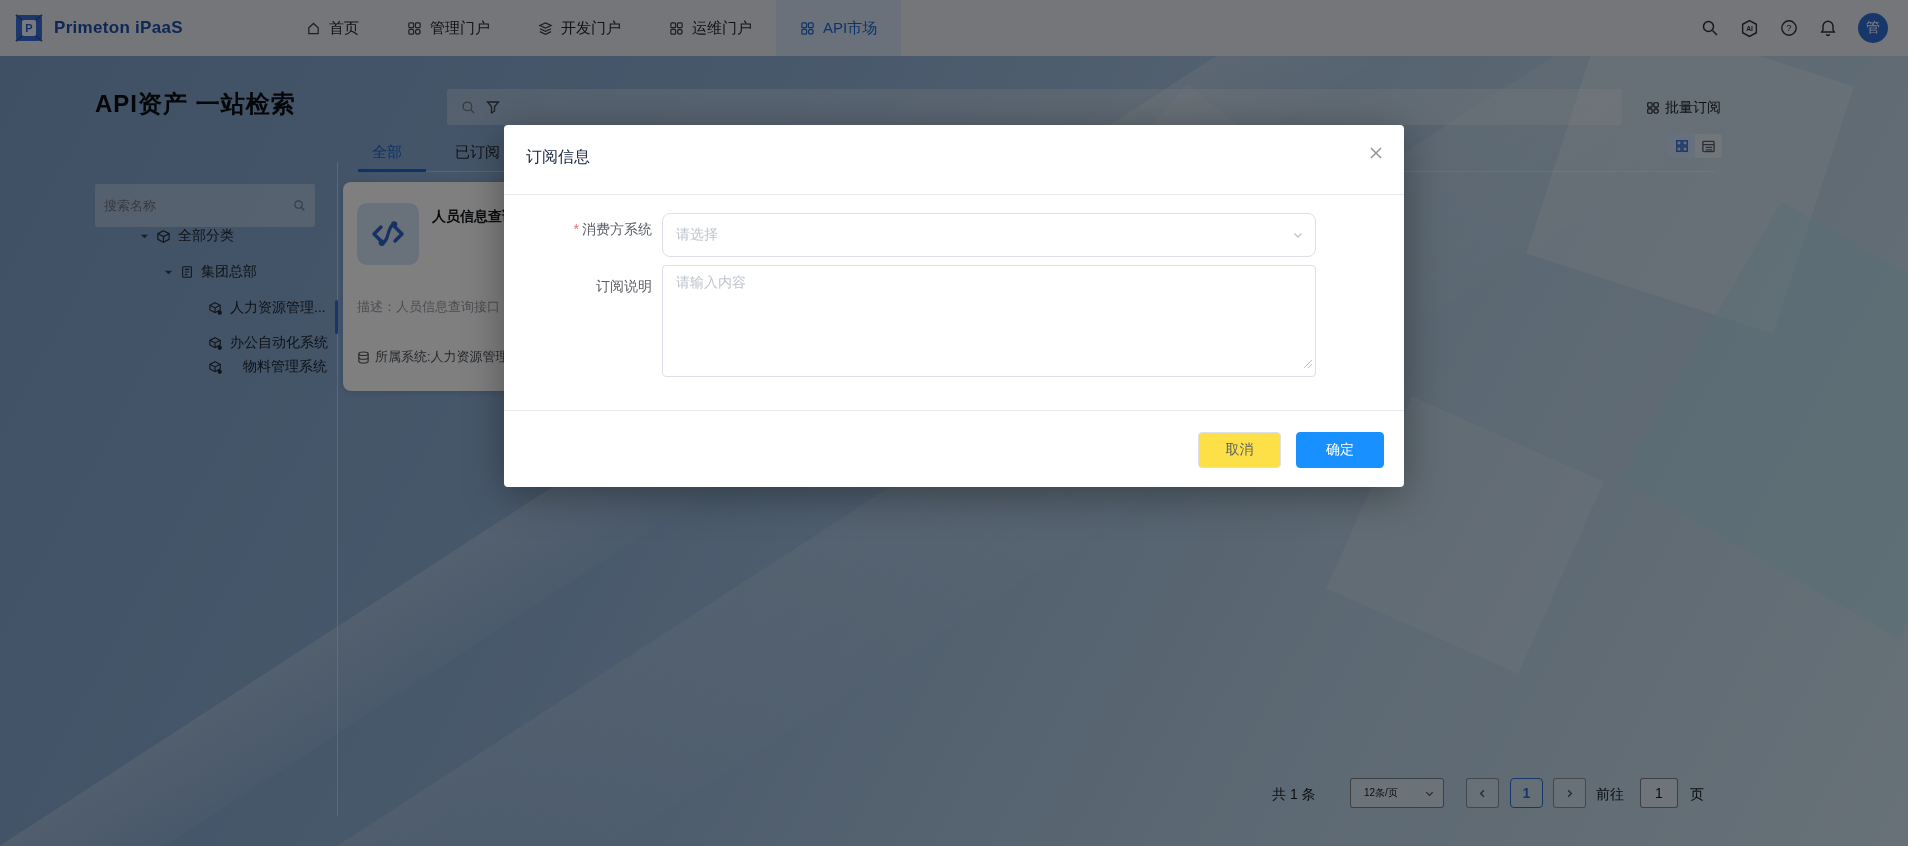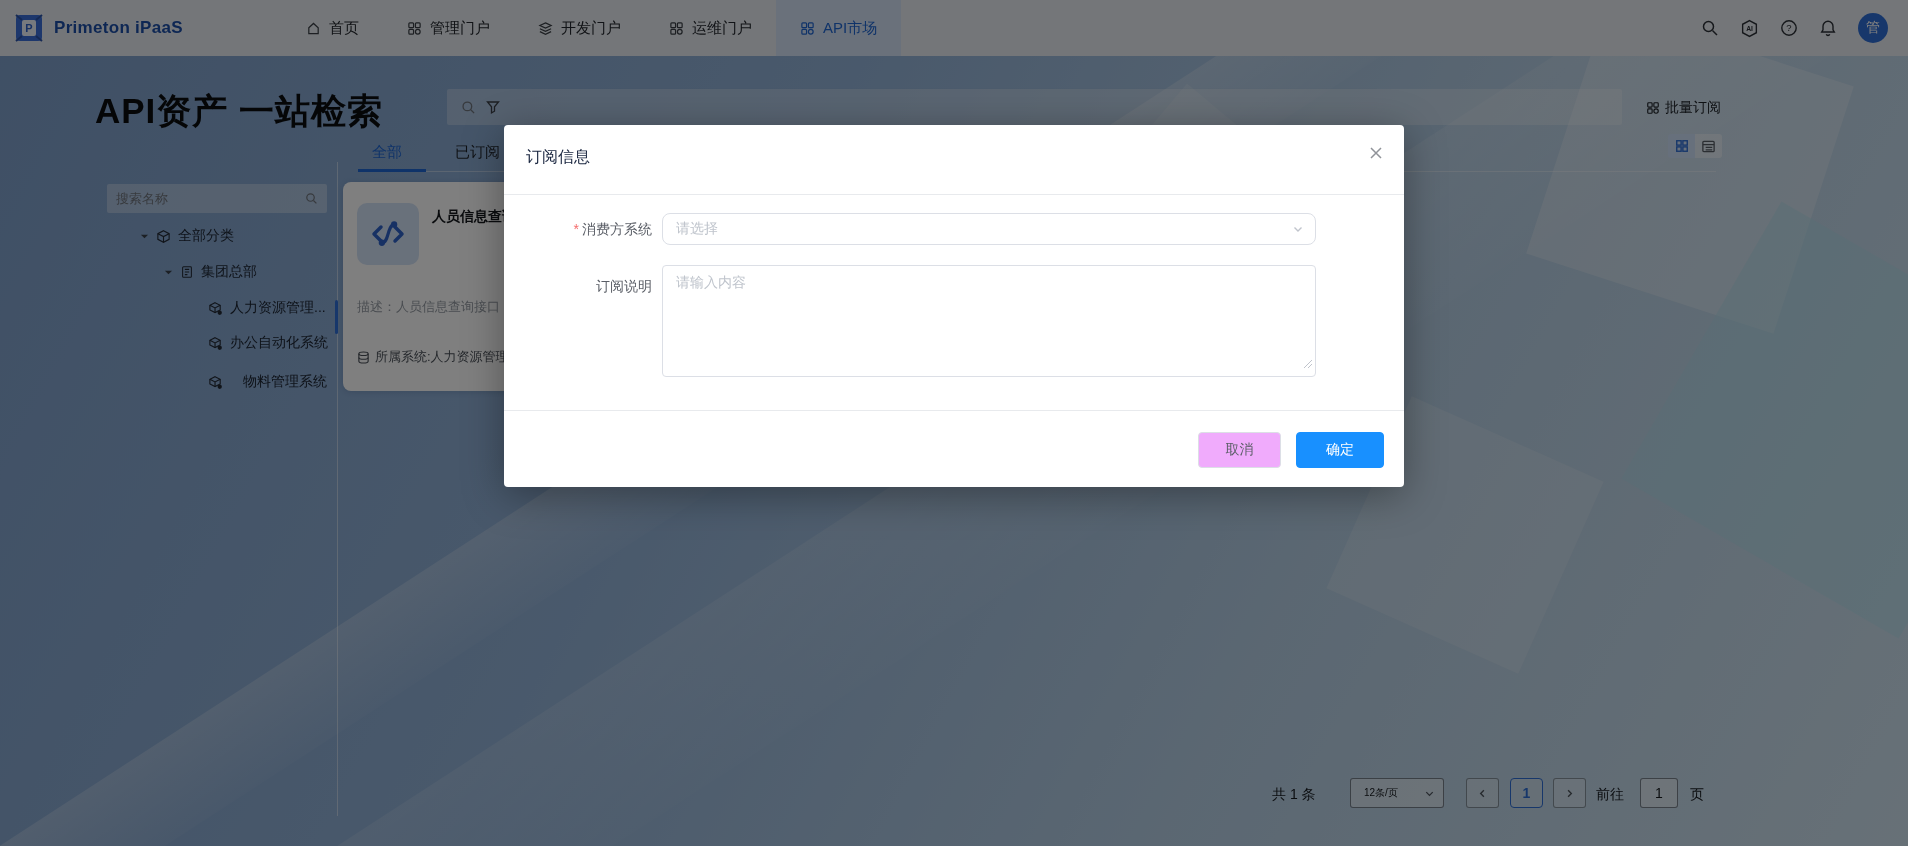--- a/index.html
+++ b/index.html
@@ -24,39 +24,39 @@
   .nav-menu { position:absolute; left:282px; top:0; height:56px; display:flex; }
   .nav-item { display:flex; align-items:center; gap:8px; height:56px; padding:0 24px; font-size:15px; color:#23272e; cursor:pointer; }
   .nav-item svg { color:#3a3f46; }
   .nav-item.active { background:#d5e3f7; color:#1f66d2; }
   .nav-item.active svg { color:#1f66d2; }
   .topbar-icons { position:absolute; right:20px; top:0; height:56px; display:flex; align-items:center; gap:21px; }
   .tb-icon { color:#2c3138; display:flex; align-items:center; cursor:pointer; }
   .avatar { width:30px; height:30px; border-radius:50%; background:#2f6fd6; color:#fff; font-size:14px; display:flex; align-items:center; justify-content:center; cursor:pointer; }
 
   
-  .page-title { position:absolute; left:95px; top:88px; font-size:35px; font-weight:bold; color:#0a0c0f; letter-spacing:1px; z-index:2; }
+  .page-title { position:absolute; left:95px; top:88px; font-size:24px; font-weight:bold; color:#0a0c0f; letter-spacing:1px; z-index:2; }
   .main-search { position:absolute; left:447px; top:89px; width:1175px; height:36px; background:rgba(255,255,255,.28); border-radius:2px; display:flex; align-items:center; padding:0 14px; gap:9px; z-index:2; }
   .main-search input { flex:1; background:transparent; border:none; outline:none; font-size:14px; color:#2a2e34; font-family:inherit; }
   .main-search input::placeholder { color:#6f747c; }
   .batch-subscribe { position:absolute; left:1646px; top:99px; display:flex; align-items:center; gap:5px; font-size:14px; color:#1d2127; cursor:pointer; z-index:2; }
   .view-toggles { position:absolute; left:1668px; top:134px; display:flex; border-radius:3px; overflow:hidden; z-index:2; }
   .vt-btn { width:27px; height:24px; display:flex; align-items:center; justify-content:center; cursor:pointer; background:rgba(255,255,255,.45); }
   .vt-btn.active { background:#cfe0f8; color:#2f6fd6; }
   .vt-btn:not(.active) { color:#565c64; }
 
   
   .tab-line { position:absolute; left:360px; top:171px; width:1356px; height:1px; background:rgba(255,255,255,.38); z-index:2; }
   .tab { position:absolute; top:143px; font-size:15px; cursor:pointer; z-index:2; }
   .tab-all { left:372px; color:#1f66d2; }
   .tab-sub { left:455px; color:#1d2127; }
   .tab-underline { position:absolute; left:358px; top:169px; width:68px; height:3px; background:#1f66d2; z-index:3; }
 
   
-  .side-search { position:absolute; left:107px; top:184px; width:220px; height:29px; background:rgba(255,255,255,.32); border-radius:2px; display:flex; align-items:center; padding:0 9px; gap:6px; z-index:2; }
+  .side-search { position:absolute; left:95px; top:184px; width:220px; height:43px; background:rgba(255,255,255,.32); border-radius:2px; display:flex; align-items:center; padding:0 9px; gap:6px; z-index:2; }
   .side-search input { flex:1; background:transparent; border:none; outline:none; font-size:13px; color:#2a2e34; font-family:inherit; }
   .side-search input::placeholder { color:#6f747c; }
   .tree-row { position:absolute; display:flex; align-items:center; gap:7px; font-size:14px; color:#1b2330; cursor:pointer; z-index:2; }
   .tree-row svg { flex:none; }
   .caret { color:#39404a; display:flex; }
   .t-ic { color:#232a35; display:flex; }
   .side-divider { position:absolute; left:337px; top:162px; width:1px; height:654px; background:rgba(255,255,255,.45); z-index:2; }
   .side-indicator { position:absolute; left:335px; top:300px; width:3px; height:34px; background:#2f6fd6; border-radius:2px; z-index:3; }
 
   
@@ -84,28 +84,28 @@
   .modal { position:absolute; left:504px; top:125px; width:900px; height:362px; background:#fff; border-radius:4px; box-shadow:0 8px 40px rgba(0,0,0,.35); z-index:100;padding-left:36px; }
   .modal-title { position:absolute; left:22px; top:22px; font-size:16px; color:#17233d; }
   .modal-close { position:absolute; right:20px; top:20px; color:#909399; cursor:pointer; display:flex; }
   .modal-hr { position:absolute; left:0; width:100%; height:1px; background:#e8eaed; }
   .hr-head { top:69px; }
   .hr-foot { top:285px; }
   .form-label { position:absolute; left:0; width:148px; text-align:right; font-size:14px; color:#5a5e66; }
   .lbl1 { top:96px; }
   .lbl2 { top:153px; }
   .req-star { color:#f56c6c; margin-right:3px; }
-  .form-select { position:absolute; left:158px; top:88px; width:654px; height:32px; border:1px solid #dcdfe6; border-radius:8px; display:flex; align-items:center; justify-content:space-between; padding:0 11px 0 13px; cursor:pointer; background:#fff;text-align:right; }
+  .form-select { position:absolute; left:158px; top:88px; width:654px; height:44px; border:1px solid #dcdfe6; border-radius:8px; display:flex; align-items:center; justify-content:space-between; padding:0 11px 0 13px; cursor:pointer; background:#fff;text-align:right; }
   .placeholder { font-size:14px; color:#bfc4cc; }
   .form-textarea-wrap { position:absolute; left:158px; top:140px; width:654px; height:112px; }
   .form-textarea-wrap textarea { width:100%; height:100%; border:1px solid #dcdfe6; border-radius:4px; padding:8px 13px; font-size:14px; font-family:inherit; color:#4d7c0f; resize:none; outline:none; }
   .form-textarea-wrap textarea::placeholder { color:#bfc4cc; }
   .resize-handle { position:absolute; right:3px; bottom:4px; pointer-events:none; }
   .btn { position:absolute; top:307px; height:36px; border-radius:4px; font-size:14px; display:flex; align-items:center; justify-content:center; cursor:pointer; font-family:inherit; }
-  .btn-cancel { left:694px; width:83px; background:#f0abfc; border:1px solid #dcdfe6; color:#5a5e66; }
+  .btn-cancel { left:694px; width:83px; background:#fde047; border:1px solid #dcdfe6; color:#5a5e66; }
   .btn-confirm { left:792px; width:88px; background:#1890ff; border:1px solid #1890ff; color:#fff; }
 </style>
 </head>
 <body>
 
 <div class="bg">
   <div class="streak s1"></div>
   <div class="streak s2"></div>
   <div class="cube c1"></div>
   <div class="cube c2"></div>
@@ -308,21 +308,21 @@
 <div class="tree-row" style="left:208px; top:334px;">
   <span class="t-ic">
       <svg width="15" height="15" viewBox="0 0 16 16" fill="none" stroke="currentColor" stroke-width="1.2">
         <path d="M7.5 1.8 13 4.6v5L7.5 12.4 2 9.6v-5z"></path>
         <path d="M2 4.6l5.5 2.8L13 4.6M7.5 7.4v5"></path>
         <circle cx="12.5" cy="12.5" r="2.3" fill="currentColor" stroke="none"></circle>
       </svg>
     </span>
   <span>办公自动化系统</span>
 </div>
-<div class="tree-row" style="left:208px; top:373px;gap:20px;">
+<div class="tree-row" style="left:208px; top:358px;gap:20px;">
   <span class="t-ic">
       <svg width="15" height="15" viewBox="0 0 16 16" fill="none" stroke="currentColor" stroke-width="1.2">
         <path d="M7.5 1.8 13 4.6v5L7.5 12.4 2 9.6v-5z"></path>
         <path d="M2 4.6l5.5 2.8L13 4.6M7.5 7.4v5"></path>
         <circle cx="12.5" cy="12.5" r="2.3" fill="currentColor" stroke="none"></circle>
       </svg>
     </span>
   <span>物料管理系统</span>
 </div>
 <div class="side-divider"></div>

